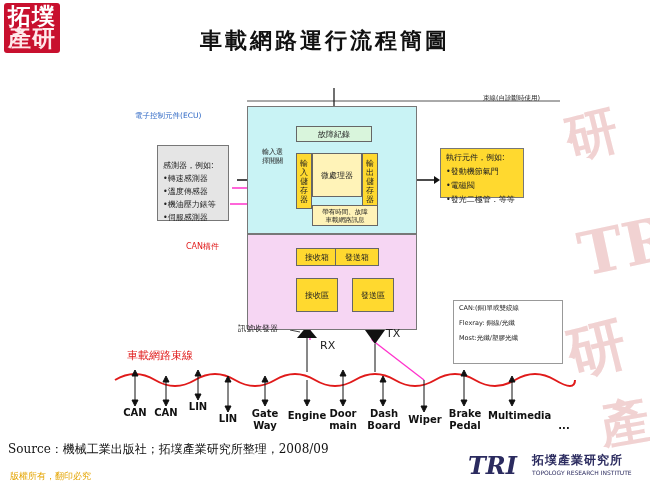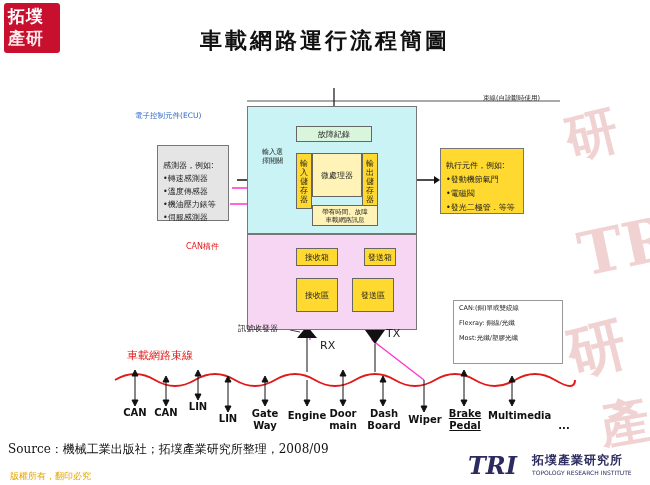--- a/index.html
+++ b/index.html
@@ -1,33 +1,33 @@
 <!DOCTYPE html>
 <html><head>
 <meta charset="utf-8">
 <style>
   * { box-sizing: border-box; margin: 0; padding: 0; }
   html, body { width: 650px; height: 485px; overflow: hidden; background: #ffffff; }
   body { position: relative; font-family: "DejaVu Sans", sans-serif; }
   .abs { position: absolute; }
-  .logo { left: 4px; top: 3px; width: 56px; height: 50px; background: #c8102e; border-radius: 3px; color: #fff; font-weight: bold; font-size: 17px; line-height: 22px; padding: 2px 4px; letter-spacing: 1px; }
+  .logo { left: 4px; top: 3px; width: 56px; height: 50px; background: #c8102e; border-radius: 3px; color: #fff; font-weight: bold; font-size: 23px; line-height: 22px; padding: 2px 4px; letter-spacing: 1px; }
   .logo span { display: block; }
   .logo .l2 { color: #ffe8ea; }
   .title { left: 0; width: 650px; top: 26px; text-align: center; font-family: "DejaVu Serif", serif; font-size: 22px; font-weight: bold; color: #111; letter-spacing: 3px; }
   .deco { right: 0; top: 90px; width: 90px; height: 390px; overflow: hidden; }
   .deco span { position: absolute; color: #f1d2d2; font-family: "DejaVu Serif", serif; font-weight: bold; }
   .t-small { font-size: 8px; color: #222; }
   .ecu { left: 247px; top: 106px; width: 170px; height: 128px; background: #c9f3f5; border: 1px solid #777; }
   .can { left: 247px; top: 234px; width: 170px; height: 96px; background: #f6d6f3; border: 1px solid #777; }
   .box { border: 1px solid #666; display: flex; align-items: center; justify-content: center; text-align: center; font-size: 8px; color: #222; }
   .yellow { background: #ffd92f; }
   .pale { background: #fff3b8; }
   .lightbox { background: #d9f5dc; }
   .sensor { left: 157px; top: 145px; width: 72px; height: 76px; background: #e5e5e5; border: 1px solid #777; font-size: 8px; line-height: 13px; padding: 13px 5px; color: #222; }
-  .actuator { left: 440px; top: 148px; width: 84px; height: 66px; background: #ffd92f; border: 1px solid #777; font-size: 8px; line-height: 14px; padding: 10px 5px; color: #222; }
+  .actuator { left: 440px; top: 148px; width: 84px; height: 50px; background: #ffd92f; border: 1px solid #777; font-size: 8px; line-height: 14px; padding: 2px 5px; color: #222; }
   .legend { left: 453px; top: 300px; width: 110px; height: 64px; border: 1px solid #999; background: #fff; font-size: 6.5px; line-height: 15px; padding: 0 5px; color: #222; }
   .red-label { color: #e01a1a; }
   .blue-label { color: #2c66c4; }
   .node { font-size: 10px; font-weight: bold; color: #111; text-align: center; line-height: 12px; }
   .source { left: 8px; top: 441px; font-family: "DejaVu Serif", serif; font-size: 12px; color: #111; }
   .copyright { left: 10px; top: 470px; font-size: 9px; color: #e4a400; }
   .tri { left: 468px; top: 451px; width: 170px; height: 30px; }
   .tri-logo { font-family: "DejaVu Serif", serif; font-size: 24px; font-weight: bold; color: #2b2b5f; font-style: italic; }
   .tri-cn { position: absolute; left: 64px; top: 1px; font-size: 12px; font-weight: bold; color: #2b2b5f; letter-spacing: 1px; }
   .tri-en { position: absolute; left: 64px; top: 18px; font-size: 6px; color: #2b2b5f; }
@@ -160,21 +160,21 @@
 <div class="abs actuator">
   <div>執行元件，例如:</div>
   <div>•發動機節氣門</div>
   <div>•電磁閥</div>
   <div>•發光二極管．等等</div>
 </div>
 
 <div class="abs can"></div>
 <div class="abs red-label" style="left:186px;top:241px;font-size:8px;">CAN構件</div>
 <div class="abs box yellow" style="left:296px;top:248px;width:42px;height:18px;">接收箱</div>
-<div class="abs box yellow" style="left:364px;top:248px;width:32px;height:18px;">發送箱</div>
+<div class="abs box yellow" style="left:335px;top:248px;width:44px;height:18px;">發送箱</div>
 <div class="abs box yellow" style="left:296px;top:278px;width:42px;height:34px;">接收區</div>
 <div class="abs box yellow" style="left:352px;top:278px;width:42px;height:34px;">發送區</div>
 
 <div class="abs t-small" style="left:238px;top:323px;font-size:8px;">訊號收發器</div>
 <div class="abs t-small" style="left:320px;top:327px;font-size:11px;margin-top:12px;">RX</div>
 <div class="abs t-small" style="left:386px;top:327px;font-size:11px;">TX</div>
 
 <div class="abs legend">
   <div>CAN:(銅)單或雙絞線</div>
   <div>Flexray: 銅線/光纖</div>
@@ -188,21 +188,21 @@
 <div class="abs node" style="left:186px;top:401px;width:24px;">LIN</div>
 <div class="abs node" style="left:216px;top:413px;width:24px;">LIN</div>
 <div class="abs node" style="left:250px;top:408px;width:30px;white-space:pre;">Gate
 Way</div>
 <div class="abs node" style="left:286px;top:410px;width:42px;">Engine</div>
 <div class="abs node" style="left:327px;top:408px;width:32px;white-space:pre;">Door
 main</div>
 <div class="abs node" style="left:367px;top:408px;width:34px;white-space:pre;">Dash
 Board</div>
 <div class="abs node" style="left:406px;top:414px;width:38px;">Wiper</div>
-<div class="abs node" style="left:448px;top:408px;width:34px;white-space:pre;text-decoration:underline;">Brake
+<div class="abs node" style="left:448px;top:408px;width:34px;white-space:pre;">Brake
 Pedal</div>
 <div class="abs node" style="left:488px;top:410px;width:49px;">Multimedia</div>
 <div class="abs node" style="left:556px;top:420px;width:16px;">...</div>
 
 <div class="abs source">Source：機械工業出版社；拓墣產業研究所整理，2008/09</div>
 <div class="abs copyright">版權所有，翻印必究</div>
 <div class="abs tri">
   <span class="tri-logo">TRI</span>
   <span class="tri-cn">拓墣產業研究所</span>
   <span class="tri-en">TOPOLOGY RESEARCH INSTITUTE</span>

